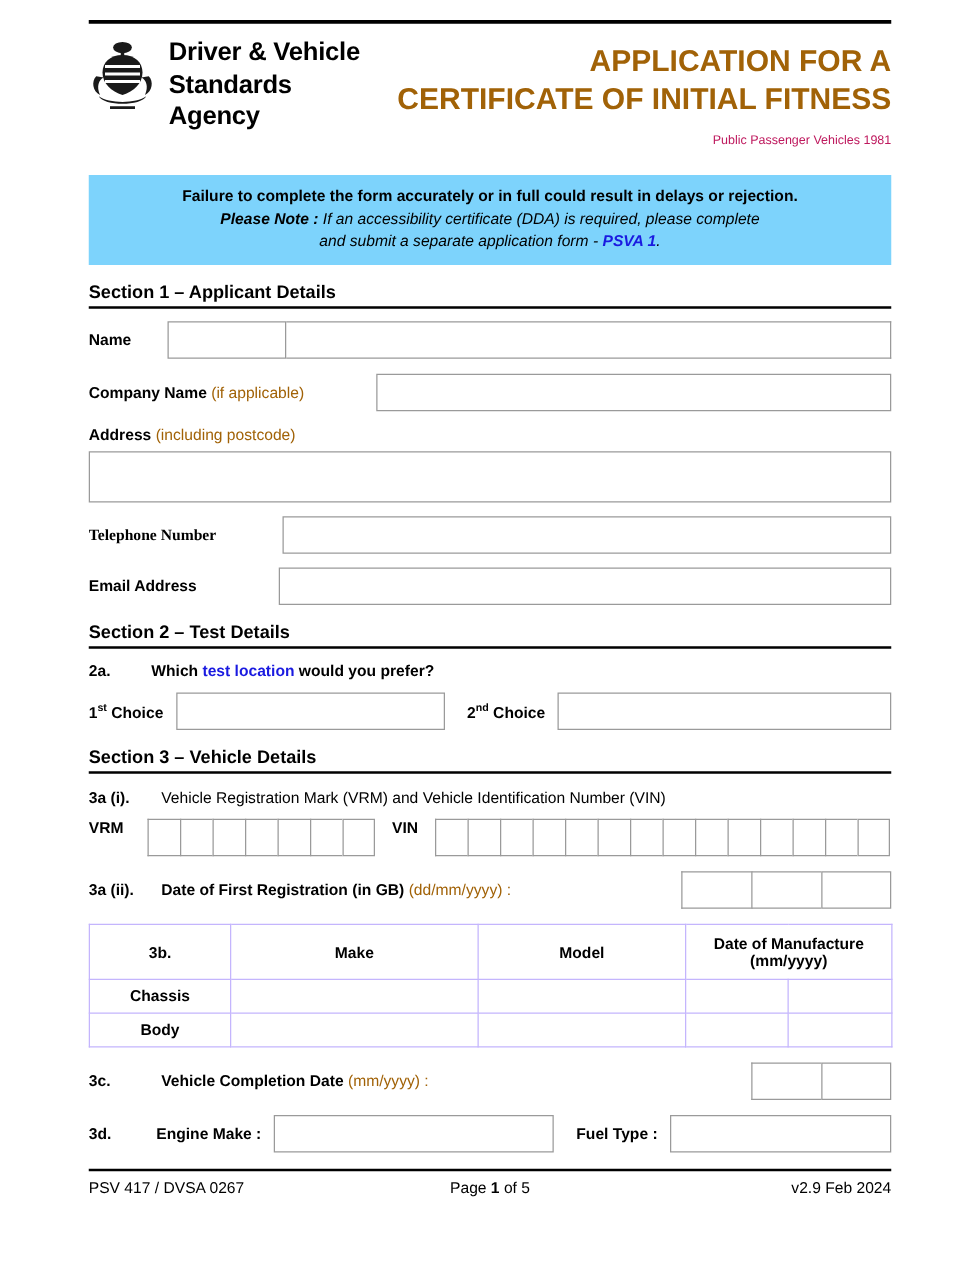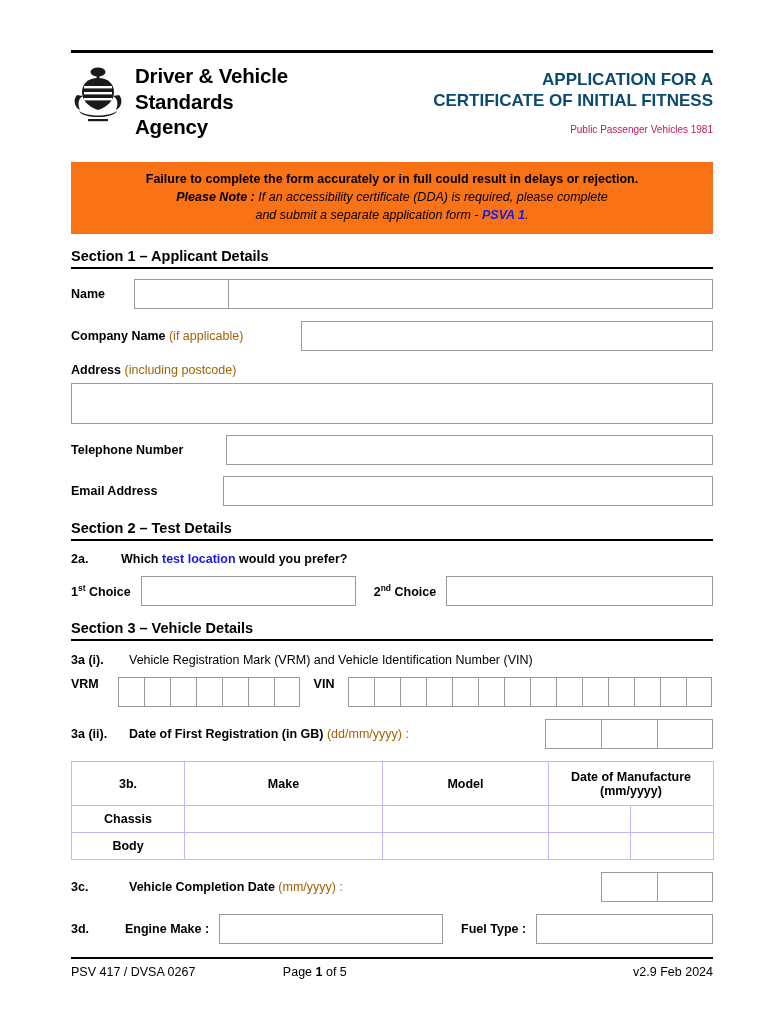--- a/index.html
+++ b/index.html
@@ -11,21 +11,21 @@
   .page {
     position: relative;
     width: 770px;
     height: 1024px;
     background: #ffffff;
     overflow: hidden;
   }
   .sheet {
     position: absolute;
     left: 71px;
-    top: 50px;
+    top: 16px;
     width: 642px;
   }
 
   
   .header {
     display: flex;
     align-items: flex-start;
     justify-content: space-between;
     border-top: 3px solid #000;
     padding-top: 10px;
@@ -46,35 +46,35 @@
     font-weight: bold;
     line-height: 1.25;
     color: #000;
     letter-spacing: -0.2px;
   }
   .header-right {
     text-align: right;
     padding-top: 6px;
   }
   .title-line {
-    font-size: 17px;
+    font-size: 24px;
     font-weight: bold;
     line-height: 1.25;
-    color: #0c4a6e;
+    color: #a16207;
   }
   .subtitle {
     font-size: 10px;
     margin-top: 12px;
     color: #be185d;
   }
 
   
   .notice {
     margin-top: 22px;
-    background: #f97316;
+    background: #7dd3fc;
     padding: 8px 10px 10px 10px;
     text-align: center;
     line-height: 1.45;
   }
   .notice-line1 {
     font-size: 12.5px;
     font-weight: bold;
   }
   .notice-line2 {
     font-size: 12.5px;
@@ -102,21 +102,21 @@
   .name-box-1 { width: 95px; border: 1px solid #9a9a9a; height: 30px; }
   .name-box-2 { flex: 1; border: 1px solid #9a9a9a; border-left: none; height: 30px; }
 
   .company-row { margin-top: 12px; display: flex; align-items: center; }
   .company-label { width: 230px; }
   .company-box { flex: 1; height: 30px; border: 1px solid #9a9a9a; }
 
   .address-label { margin-top: 12px; }
   .address-box { margin-top: 6px; height: 41px; border: 1px solid #9a9a9a; }
 
-  .tel-row { margin-top: 11px; display: flex; align-items: center; }
+  .tel-row { margin-top: 11px; display: flex; align-items: center; font-family: Liberation Serif, serif; }
   .tel-label { width: 155px; }
   .tel-box { flex: 1; height: 30px; border: 1px solid #9a9a9a; }
 
   .email-row { margin-top: 11px; display: flex; align-items: center; }
   .email-label { width: 152px; }
   .email-box { flex: 1; height: 30px; border: 1px solid #9a9a9a; }
 
   
   .q-row { display: flex; align-items: baseline; margin-top: 11px; }
   .q-num { width: 50px; font-size: 12.5px; font-weight: bold; }
@@ -186,21 +186,21 @@
 
   
   .footer {
     margin-top: 13px;
     border-top: 2px solid #000;
     padding-top: 6px;
     display: flex;
     font-size: 12.5px;
   }
   .f-left { width: 33%; }
-  .f-mid { width: 34%; text-align: left; }
+  .f-mid { width: 34%; text-align: center; }
   .f-right { width: 33%; text-align: right; }
 </style>
 </head>
 <body>
 
 <div class="page">
   <div class="sheet">
 
     <div class="header">
       <div class="brand">

